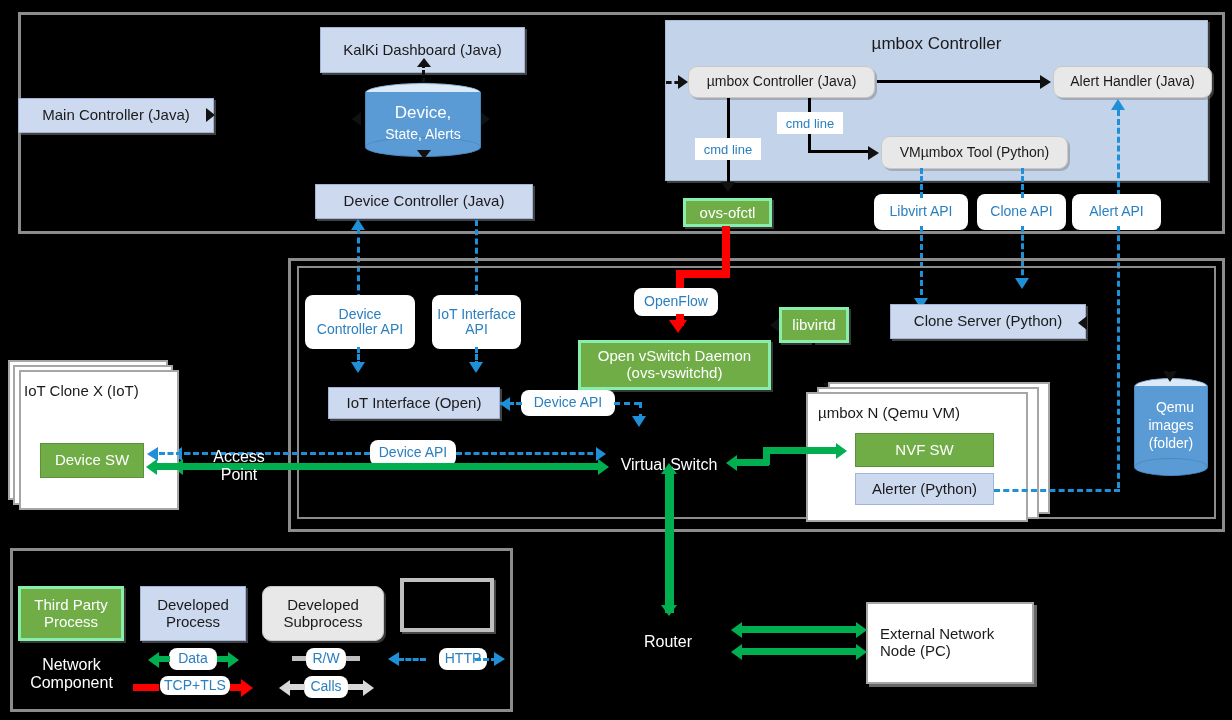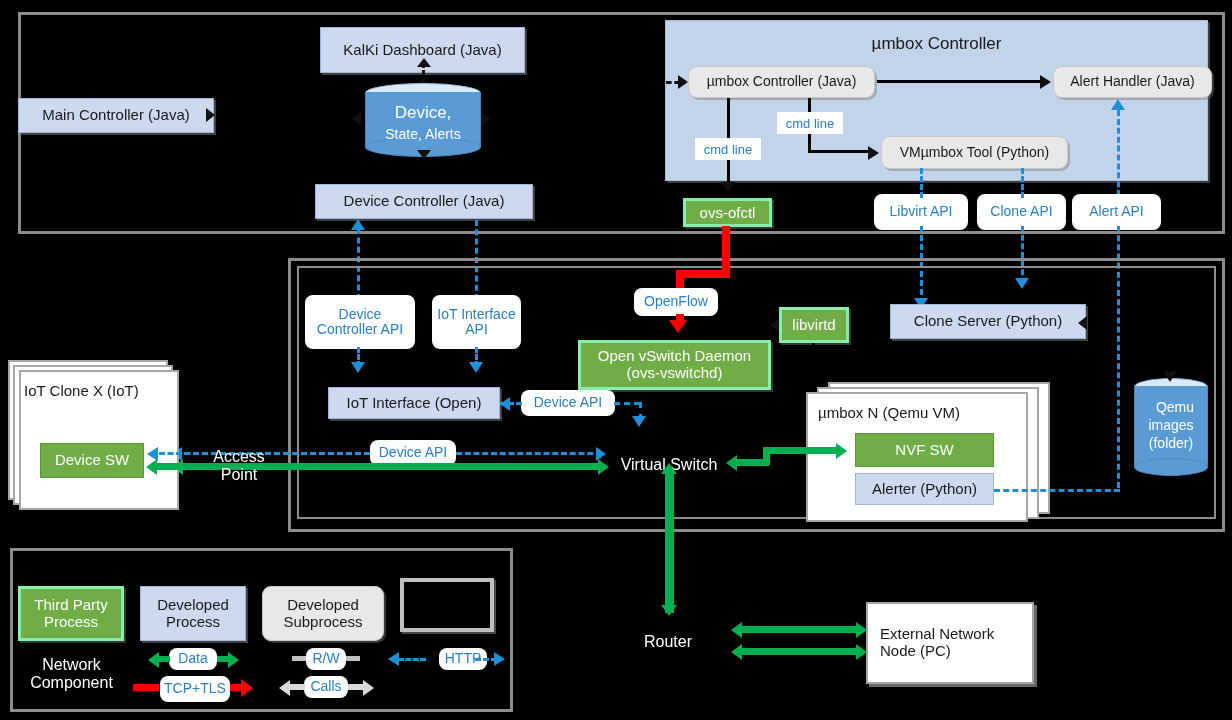--- a/index.html
+++ b/index.html
@@ -296,21 +296,21 @@
     <span>Network</span>
     <span>Component</span>
   </div>
 
   <div class="apilab" style="left:169px;top:648px;width:48px;height:22px;font-size:14px;">Data</div>
   <div class="ln green" style="left:158px;top:656px;width:12px;height:6px;"></div>
   <div class="ah ah-lf" style="left:148px;top:652px;border-right:11px solid #00b050;border-top:8px solid transparent;border-bottom:8px solid transparent;"></div>
   <div class="ln green" style="left:217px;top:656px;width:12px;height:6px;"></div>
   <div class="ah ah-rt" style="left:228px;top:652px;border-left:11px solid #00b050;border-top:8px solid transparent;border-bottom:8px solid transparent;"></div>
 
-  <div class="apilab" style="left:160px;top:676px;width:70px;height:26px;font-size:14px;">TCP+TLS</div>
+  <div class="apilab" style="left:160px;top:676px;width:70px;height:19px;font-size:14px;">TCP+TLS</div>
   <div class="ln red" style="left:133px;top:684px;width:26px;height:7px;"></div>
   <div class="ln red" style="left:230px;top:684px;width:12px;height:7px;"></div>
   <div class="ah ah-rt" style="left:241px;top:679px;border-left:12px solid #ff0000;border-top:9px solid transparent;border-bottom:9px solid transparent;"></div>
 
   <div class="apilab" style="left:306px;top:648px;width:40px;height:22px;font-size:14px;">R/W</div>
   <div class="ln" style="left:292px;top:656px;width:14px;height:5px;background:#bfbfbf;"></div>
   <div class="ln" style="left:346px;top:656px;width:14px;height:5px;background:#bfbfbf;"></div>
 
   <div class="apilab" style="left:304px;top:676px;width:44px;height:22px;font-size:14px;">Calls</div>
   <div class="ln" style="left:289px;top:684px;width:16px;height:6px;background:#d9d9d9;"></div>

